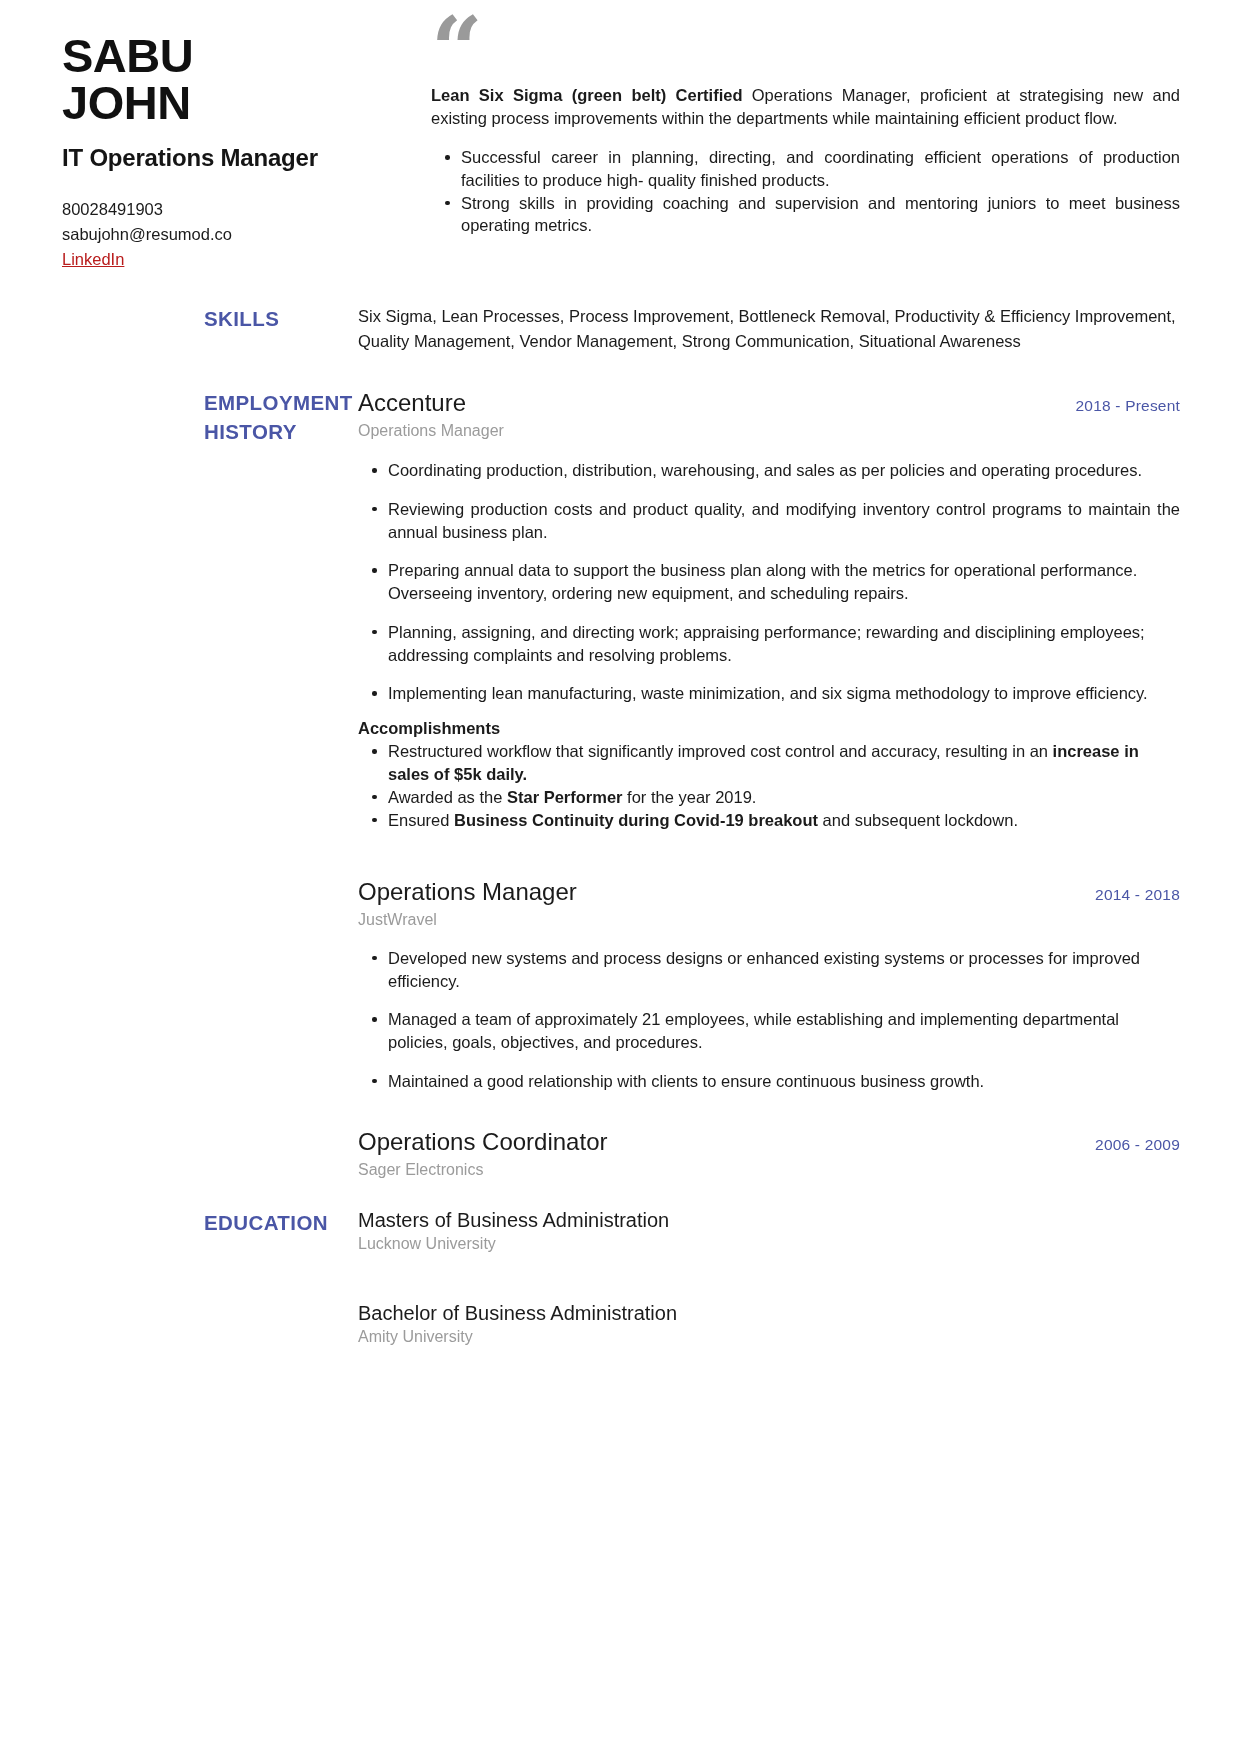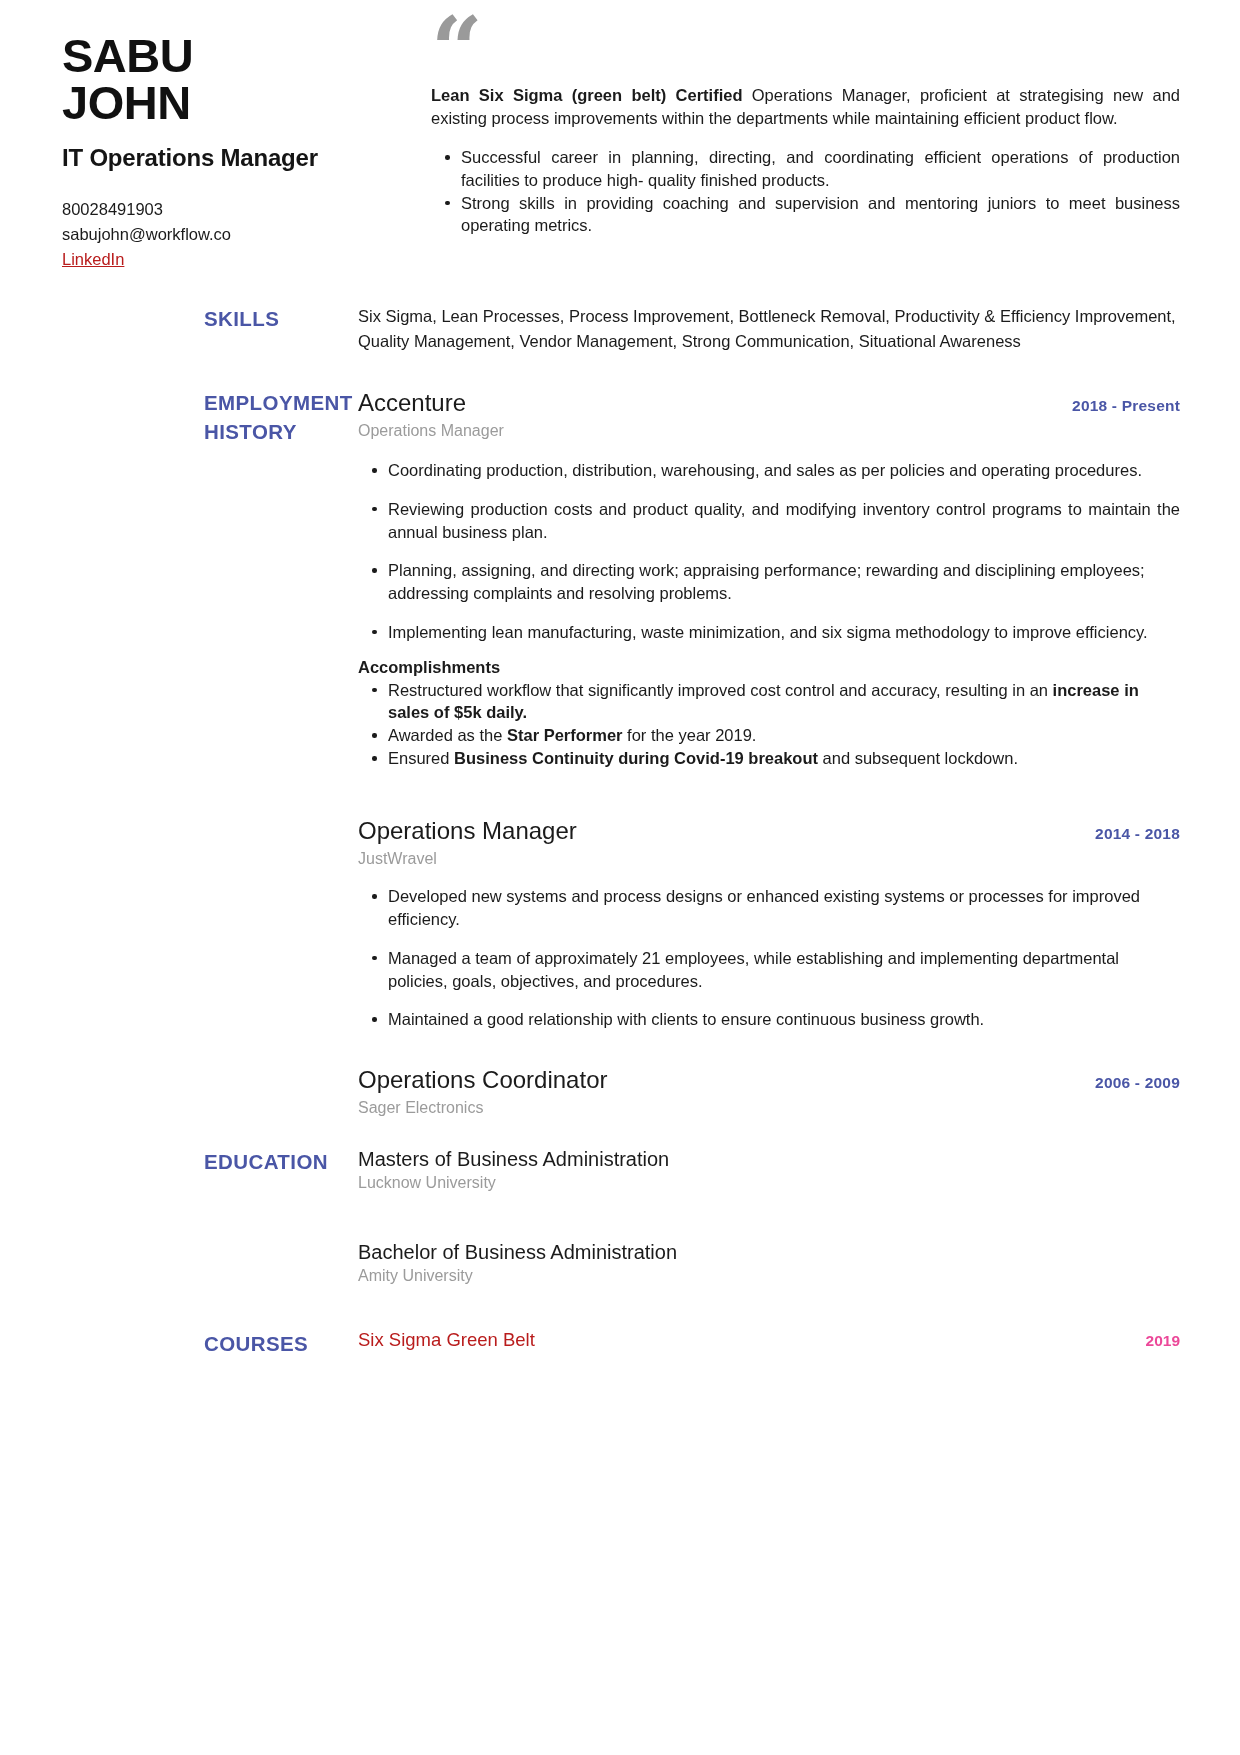--- a/index.html
+++ b/index.html
@@ -151,21 +151,21 @@
     align-items: baseline;
   }
   .job-name {
     font-size: 24px;
     font-weight: 400;
     color: #1b1b1b;
     line-height: 1.25;
   }
   .job-date {
     font-size: 15.5px;
-    font-weight: 700;
+    font-weight: 400;
     color: #4a56a6;
     white-space: nowrap;
     letter-spacing: 0.2px;
   }
   .job-sub {
     font-size: 16px;
     color: #9b9b9b;
     margin-top: 2px;
     line-height: 1.35;
   }
@@ -260,21 +260,21 @@
   <div class="header">
 
     <div class="identity">
       <h1 class="name">
         <span class="name-line">SABU</span>
         <span class="name-line">JOHN</span>
       </h1>
       <div class="job-title">IT Operations Manager</div>
       <div class="contact">
         <div>80028491903</div>
-        <div>sabujohn@workflow.co</div>
+        <div>sabujohn@resumod.co</div>
         <div><a class="link" href="#">LinkedIn</a></div>
       </div>
     </div>
 
     <div class="summary-col">
       <div class="quote-mark">“</div>
       <p class="summary-text">
         <b>Lean Six Sigma (green belt) Certified</b><span> Operations Manager, proficient at strategising new and existing process improvements within the departments while maintaining efficient product flow.</span>
       </p>
       <ul class="summary-list">
@@ -300,20 +300,21 @@
 
       <div class="job">
         <div class="job-head">
           <div class="job-name">Accenture</div>
           <div class="job-date">2018 - Present</div>
         </div>
         <div class="job-sub">Operations Manager</div>
         <ul class="job-list">
           <li>Coordinating production, distribution, warehousing, and sales as per policies and operating procedures.</li>
           <li class="justify">Reviewing production costs and product quality, and modifying inventory control programs to maintain  the annual business plan.</li>
+          <li>Preparing annual data to support the business plan along with the metrics for operational performance. Overseeing inventory, ordering new equipment, and scheduling repairs.</li>
           <li>Planning, assigning, and directing work; appraising performance; rewarding and disciplining employees; addressing complaints and resolving problems.</li>
           <li>Implementing lean manufacturing, waste minimization, and six sigma methodology to improve efficiency.</li>
         </ul>
         <div class="acc-title">Accomplishments</div>
         <ul class="acc-list">
           <li><span>Restructured workflow that significantly improved cost control and accuracy, resulting in an </span><b>increase in sales of $5k daily.</b><span></span></li>
           <li><span>Awarded as the </span><b>Star Performer</b><span> for the year 2019.</span></li>
           <li><span>Ensured </span><b>Business Continuity during Covid-19 breakout</b><span> and subsequent lockdown.</span></li>
         </ul>
       </div>

